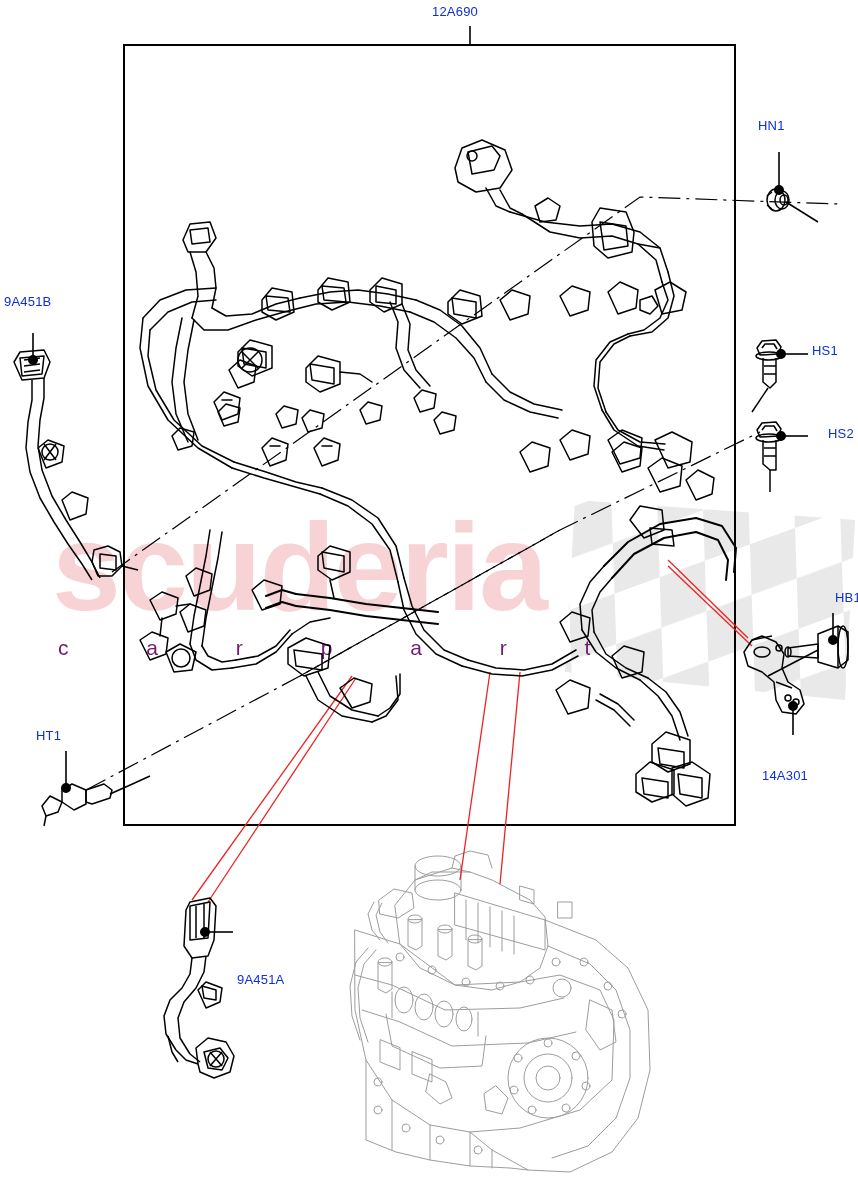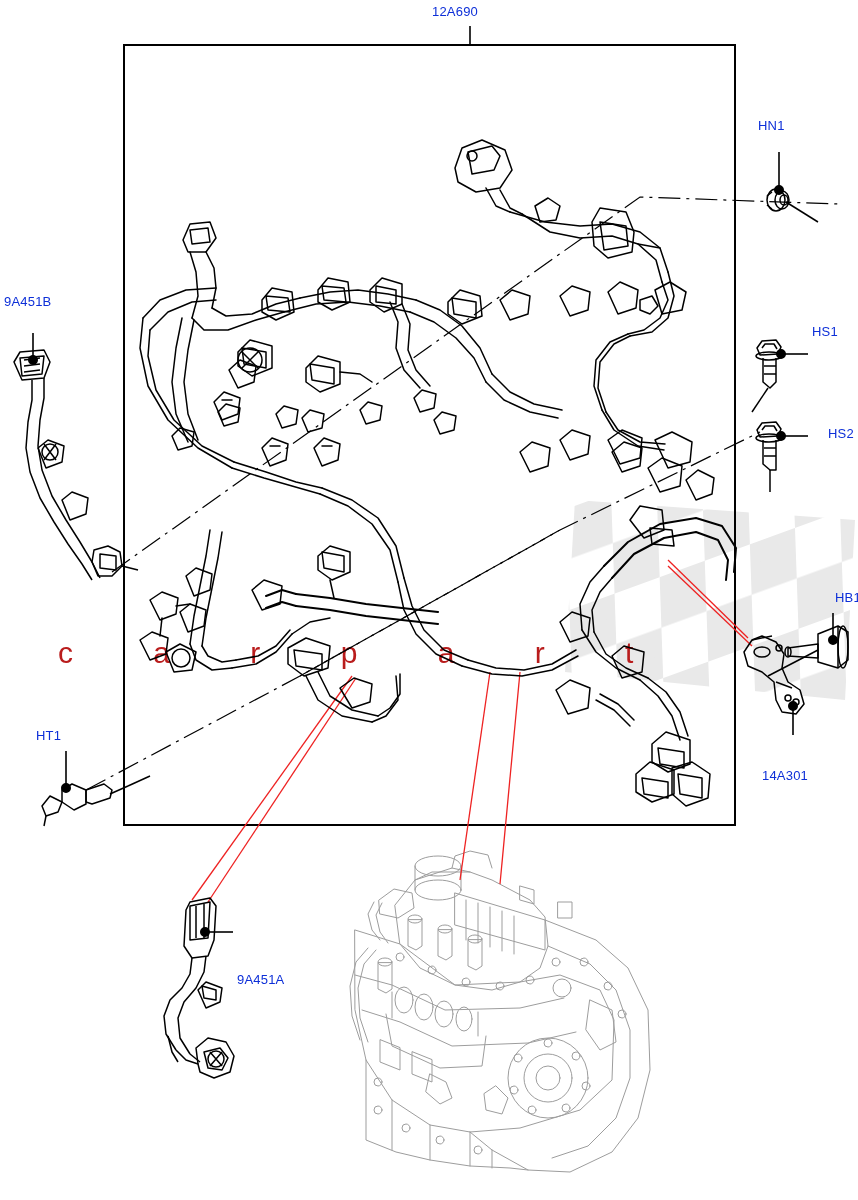--- a/index.html
+++ b/index.html
@@ -5,22 +5,22 @@
   html,body{margin:0;padding:0;background:#ffffff;}
   body{width:858px;height:1200px;overflow:hidden;
        font-family:"Liberation Sans",sans-serif;}
   #stage{position:relative;width:858px;height:1200px;background:#fff;}
   svg.layer{position:absolute;left:0;top:0;width:858px;height:1200px;}
   .lbl{position:absolute;color:#0d2fd8;font-family:"Liberation Sans",sans-serif;
        font-size:13px;font-weight:400;letter-spacing:.2px;white-space:nowrap;}
   .wm-scuderia{position:absolute;left:52px;top:505px;font-size:124px;
        font-weight:700;color:#f7d3d6;letter-spacing:-2px;
        font-family:"Liberation Sans",sans-serif;line-height:1;}
-  .wm-carpart{position:absolute;left:58px;top:636px;font-size:30px;
-       color:#b91c1c;letter-spacing:36px;font-family:"Liberation Sans",sans-serif;}
+  .wm-carpart{position:absolute;left:58px;top:636px;font-size:21px;
+       color:#701a75;letter-spacing:36px;font-family:"Liberation Sans",sans-serif;}
 </style>
 </head>
 <body>
 
 <div id="stage">
 
   <svg class="layer">
     <defs>
       <pattern id="chk" width="96" height="96" patternUnits="userSpaceOnUse" patternTransform="rotate(-20) skewX(-18)">
         <rect x="0" y="0" width="48" height="48" fill="#e6e6e6"></rect>
@@ -28,20 +28,21 @@
       </pattern>
       <clipPath id="flagclip">
         <polygon points="575,500 855,520 845,700 565,672"></polygon>
       </clipPath>
     </defs>
     <g clip-path="url(#flagclip)" opacity="0.9">
       <rect x="540" y="480" width="340" height="250" fill="url(#chk)"></rect>
     </g>
   </svg>
 
+  <div class="wm-scuderia">scuderia</div>
   <div class="wm-carpart">c a r p a r t</div>
 
   <svg class="layer">
     <g fill="none" stroke="#9d9d9d" stroke-width="1" stroke-linejoin="round" stroke-linecap="round">
 
       <path d="M395,905 L415,880 L452,868 L470,872 L492,880 L530,900 L545,917 L548,946
                L540,968 L520,982 L492,990 L455,985 L420,968 L400,944 Z"></path>
       <path d="M415,880 L432,872 L470,872"></path>
       <path d="M452,868 L455,856 L470,851 L488,855 L492,868"></path>
       <ellipse cx="438" cy="866" rx="23" ry="10"></ellipse>
@@ -411,21 +412,21 @@
       <circle cx="779" cy="648" r="3"></circle>
       <circle cx="788" cy="698" r="3"></circle>
       <circle cx="796" cy="702" r="3"></circle>
       <path d="M752,640 L772,636"></path>
       <path d="M776,682 L792,688"></path>
     </g>
   </svg>
 
   <div class="lbl" style="left:432px;top:4px">12A690</div>
   <div class="lbl" style="left:758px;top:118px">HN1</div>
-  <div class="lbl" style="left:812px;top:324px">HS1</div>
+  <div class="lbl" style="left:812px;top:343px">HS1</div>
   <div class="lbl" style="left:828px;top:426px">HS2</div>
   <div class="lbl" style="left:835px;top:590px">HB1</div>
   <div class="lbl" style="left:762px;top:768px">14A301</div>
   <div class="lbl" style="left:4px;top:294px">9A451B</div>
   <div class="lbl" style="left:36px;top:728px">HT1</div>
   <div class="lbl" style="left:237px;top:972px">9A451A</div>
 
 </div>
 
 </body></html>

